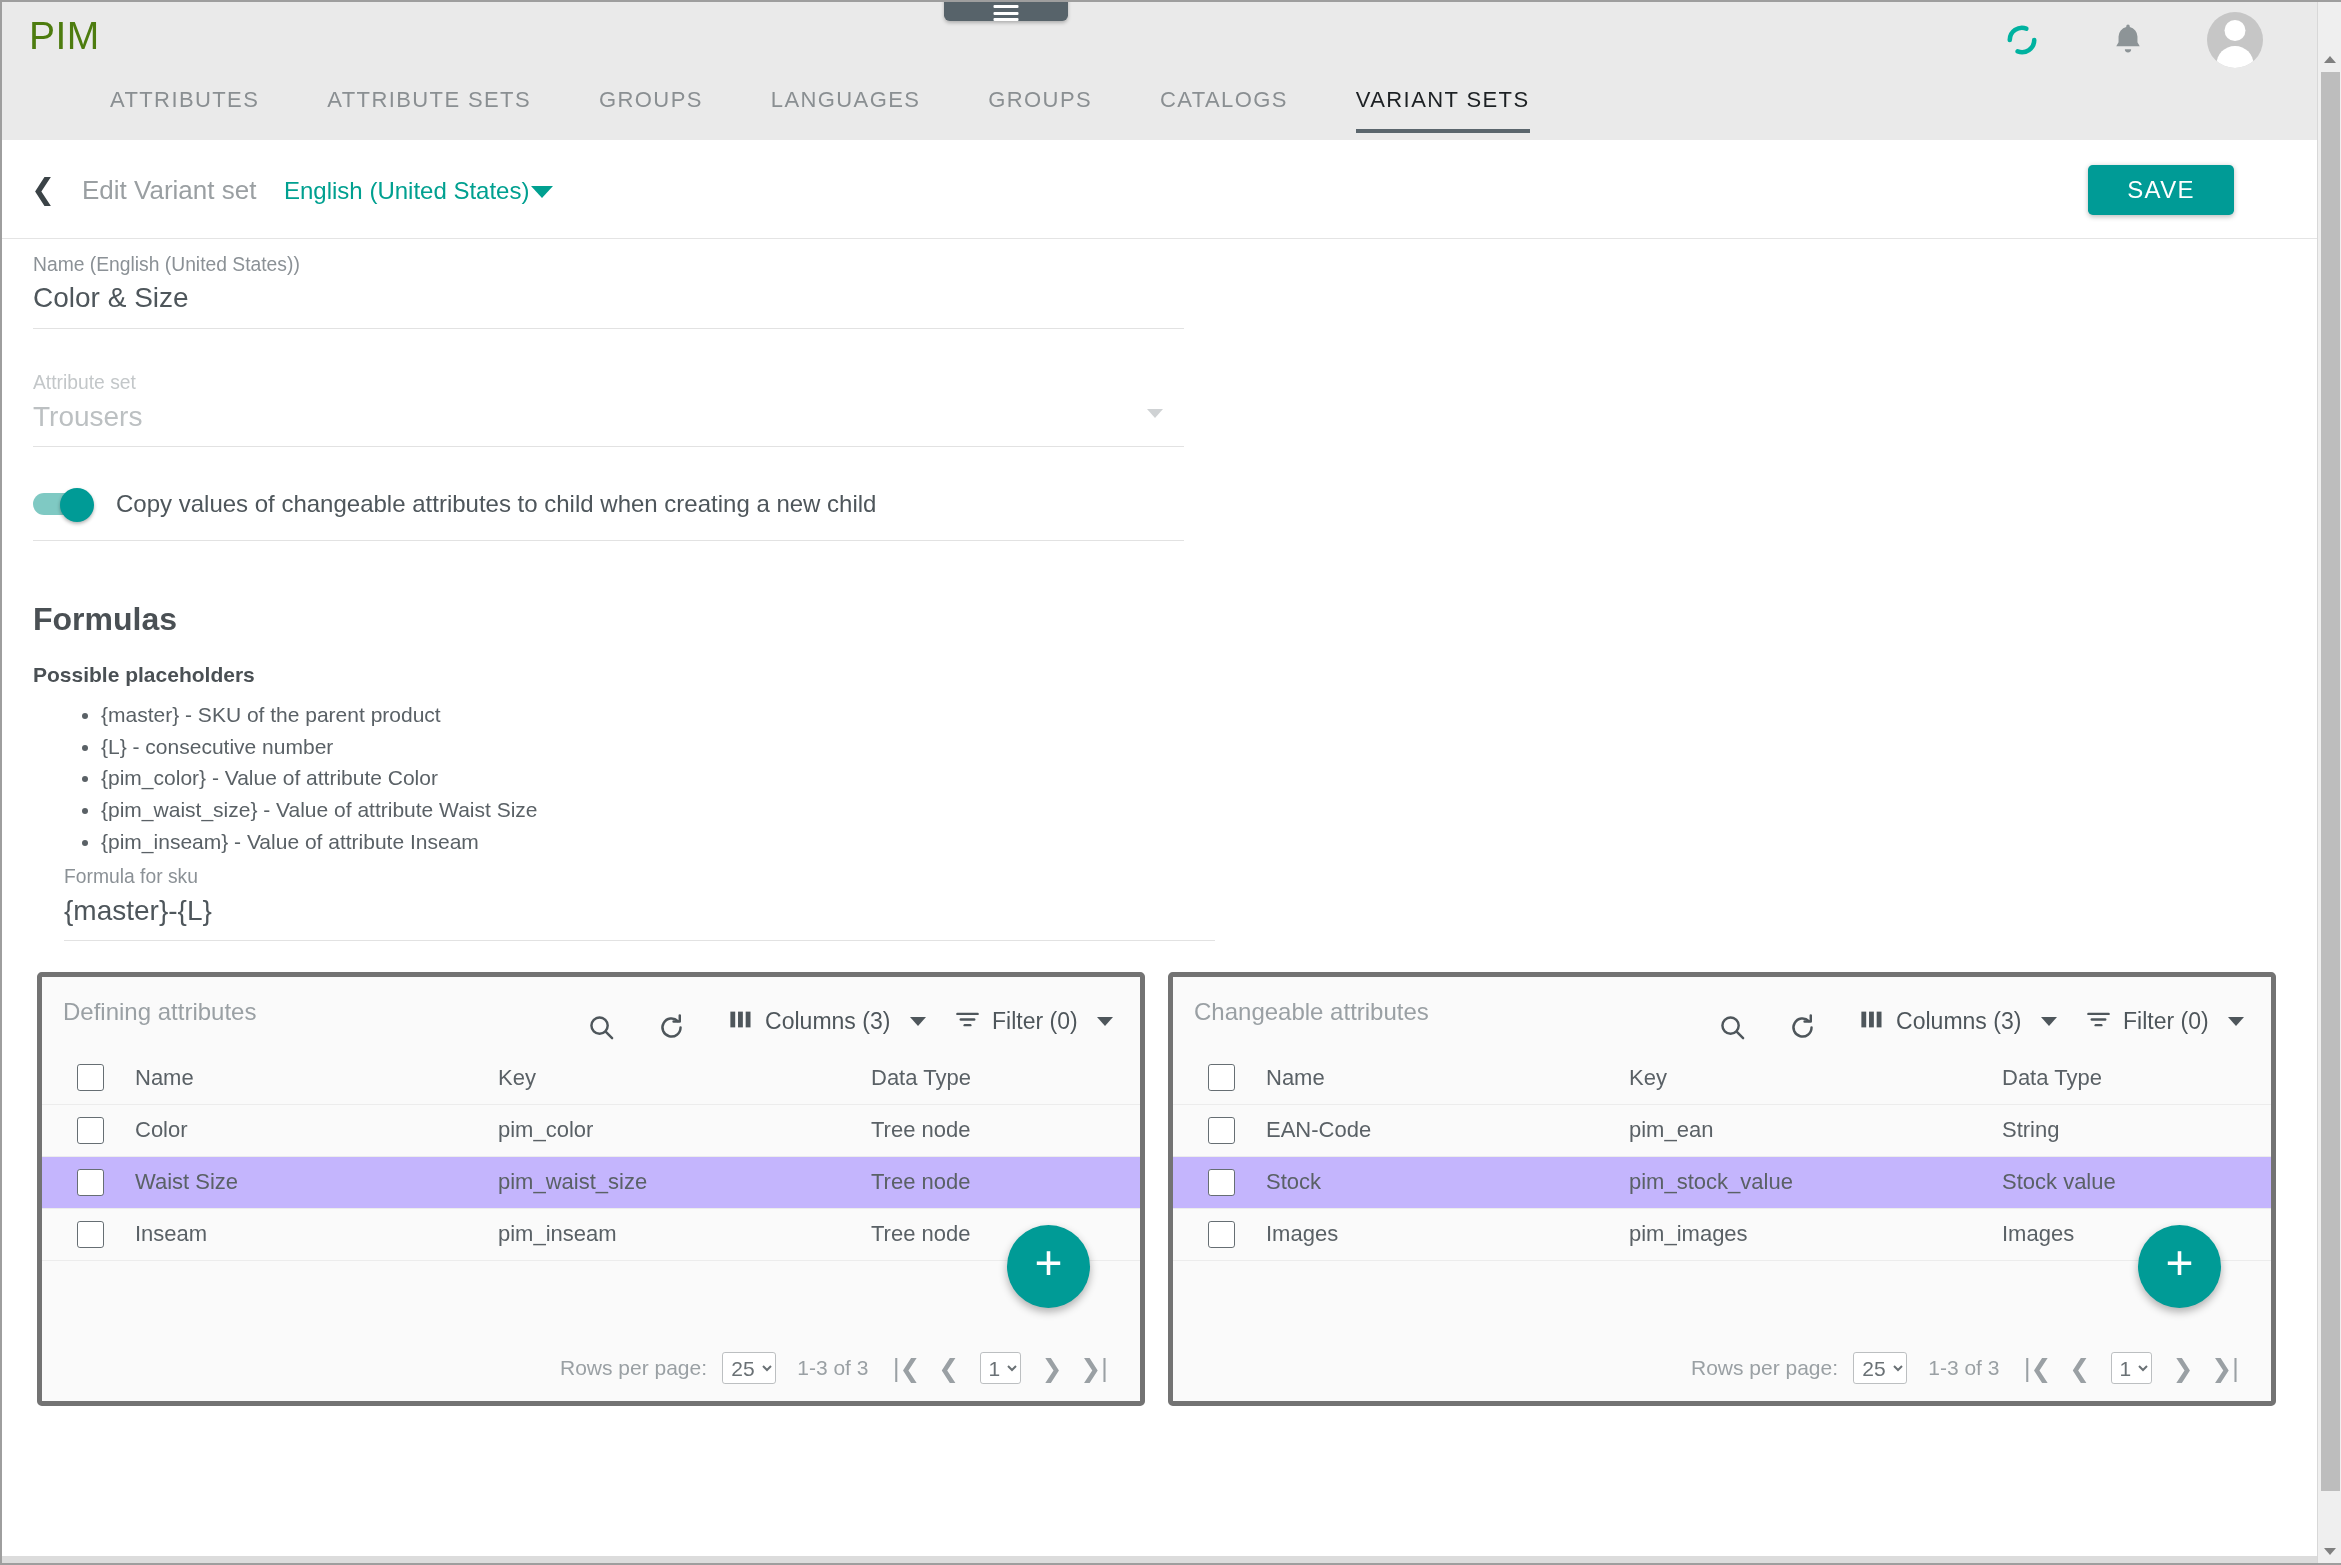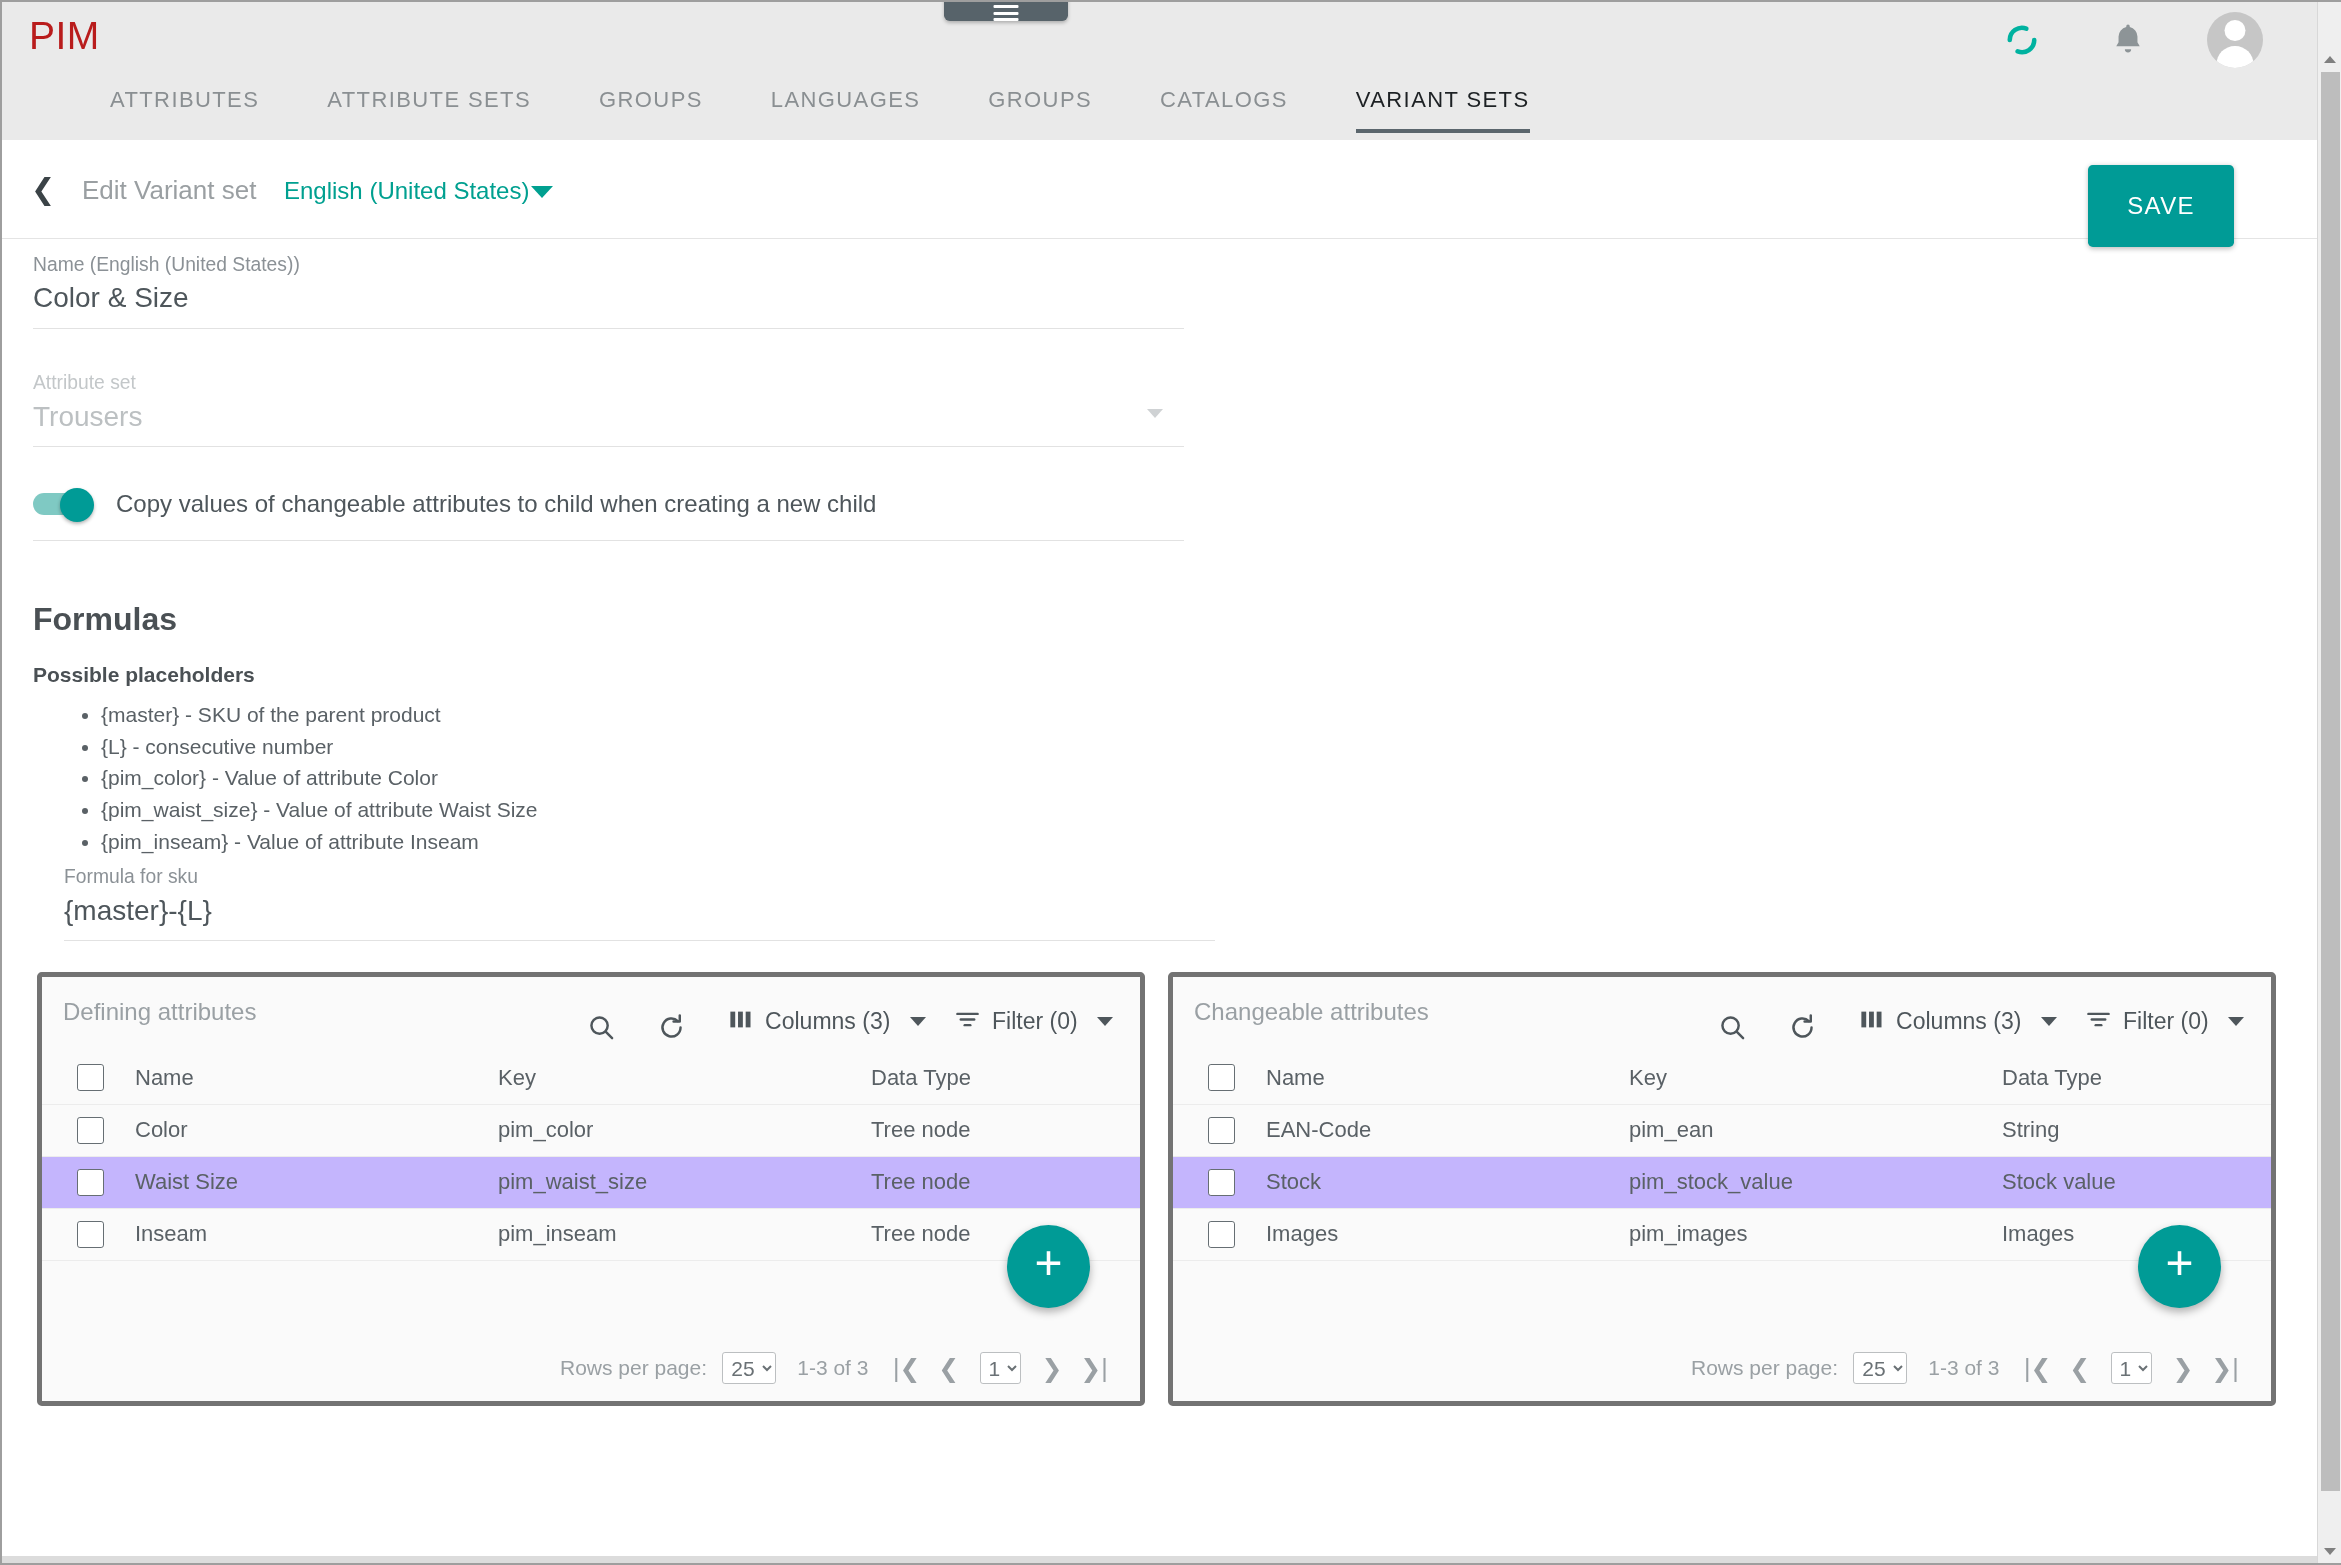--- a/index.html
+++ b/index.html
@@ -21,21 +21,21 @@
   }
 
   
   .topbar {
     position: absolute; left: 0; top: 0;
     width: 2317px; height: 138px;
     background: #eaeaea;
   }
   .brand {
     position: absolute; left: 27px; top: 11.6px;
-    font-size: 39px; color: #b91c1c; letter-spacing: 0.5px;
+    font-size: 39px; color: #4d7c0f; letter-spacing: 0.5px;
   }
   .drag-handle {
     position: absolute; left: 942px; top: -9.7px;
     width: 124px; height: 29px;
     background: #57636a;
     border-radius: 0 0 5.8px 5.8px;
     box-shadow: 0 1.9px 3.9px rgba(0,0,0,.25);
   }
   .drag-handle .bars {
     position: absolute; left: 50%; top: 12.6px;
@@ -95,21 +95,21 @@
   .lang-caret {
     position: absolute; left: 529px; top: 46px;
     width: 0; height: 0;
     border-left: 11.6px solid transparent; border-right: 11.6px solid transparent;
     border-top: 12.6px solid #00a090; cursor: pointer;
   }
   .save-btn {
     position: absolute; right: 85px; top: 25px;
     background: #009b96; color: #fff;
     font-size: 24px; letter-spacing: 1.4px;
-    padding: 27px 39px; border: none; border-radius: 4.8px;
+    padding: 11px 39px; border: none; border-radius: 4.8px;
     box-shadow: 0 1.9px 4.8px rgba(0,0,0,.25); cursor: pointer;
     font-family: "Liberation Sans", sans-serif;
   }
 
   
   .form-area { position: absolute; left: 0; top: 238px; width: 2317px; }
   .field { position: relative; width: 1151px; margin-left: 31px; }
   .field-label { font-size: 19.3px; color: #8b9196; }
   .field-label.ghost { color: #c3c7c9; }
   .field-value { font-size: 28px; color: #4e565b; padding-top: 6.8px; }

